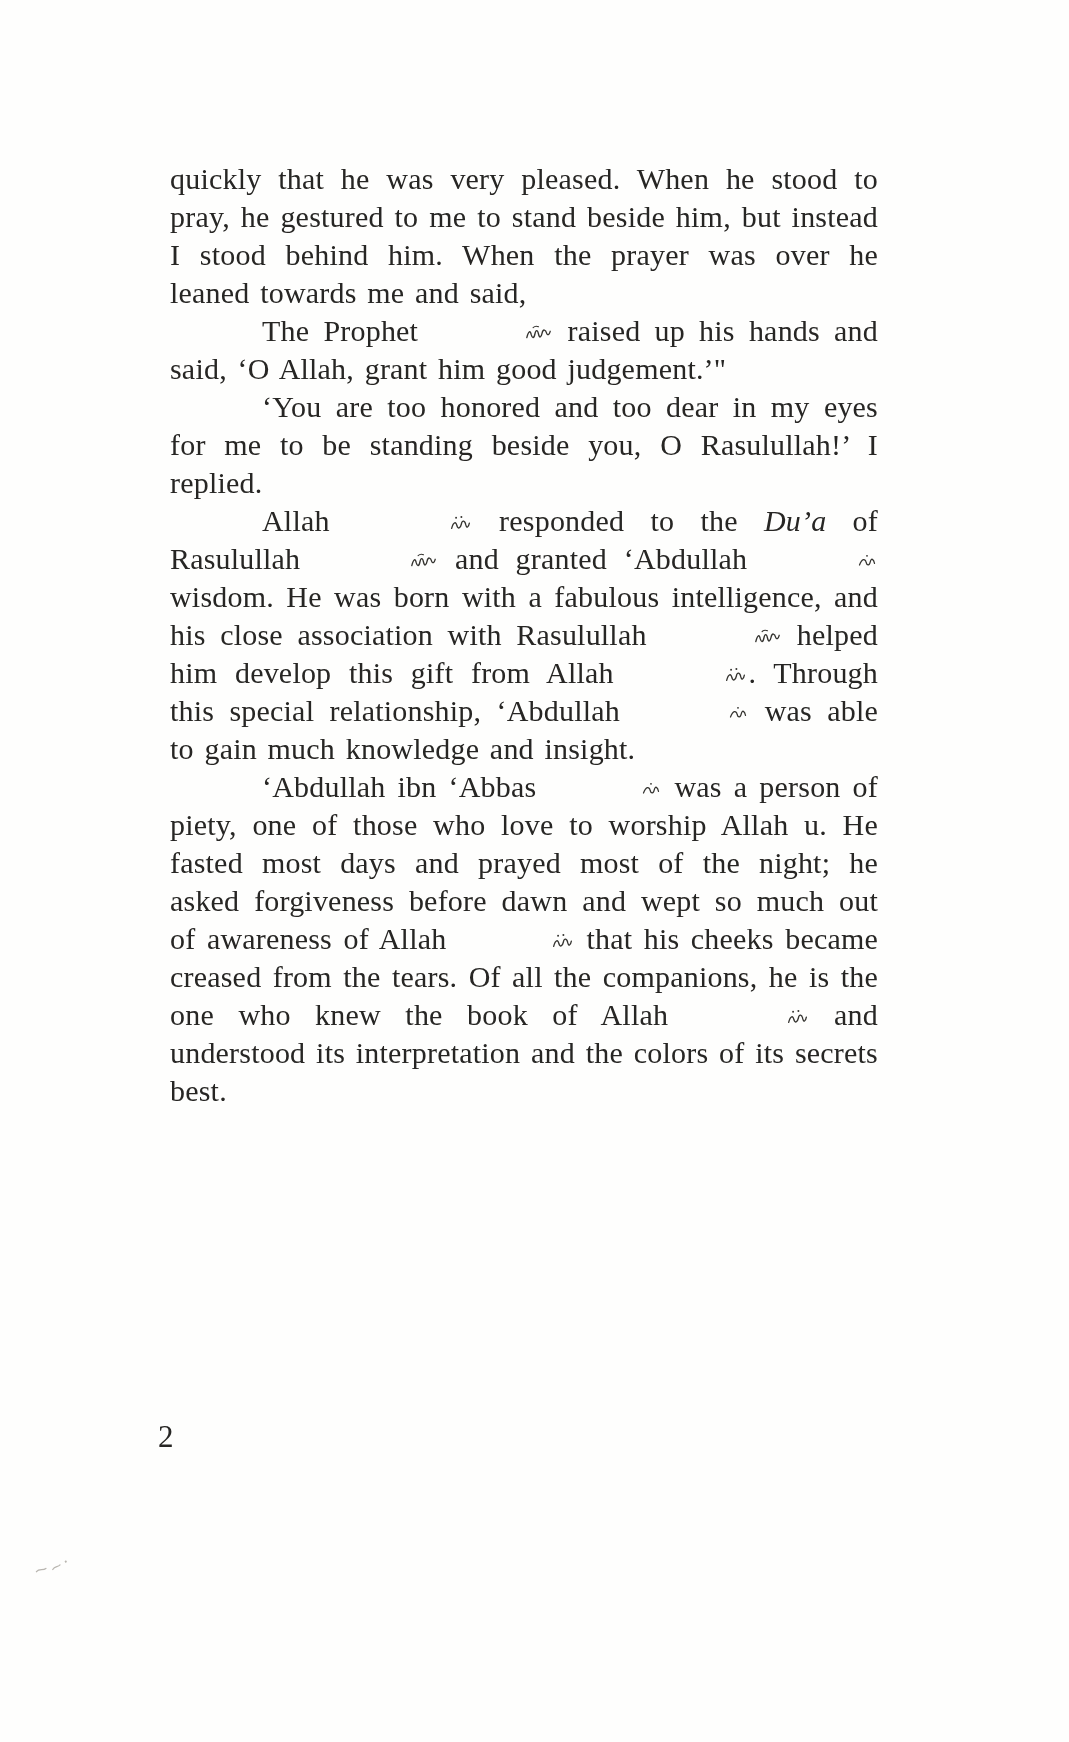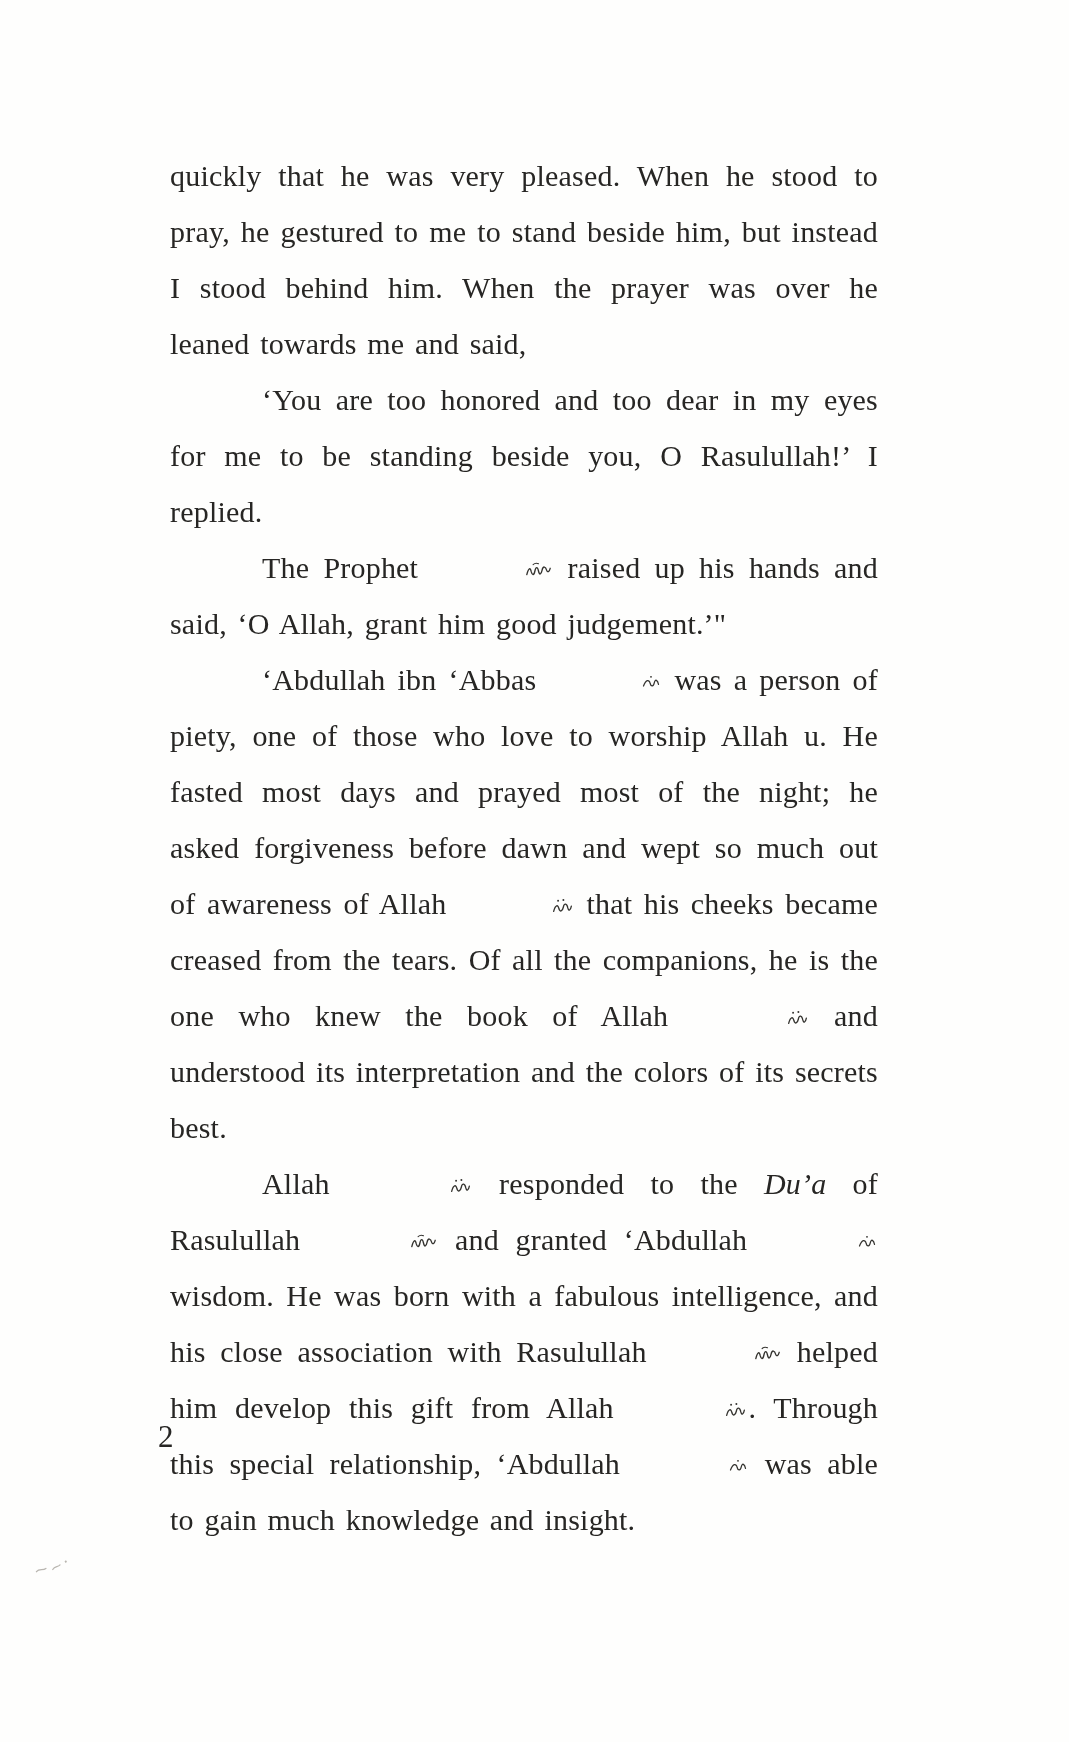--- a/index.html
+++ b/index.html
@@ -12,24 +12,24 @@
     width: 1069px;
     height: 1742px;
     background: #fefefd;
     overflow: hidden;
     font-family: "Liberation Serif", "DejaVu Serif", serif;
     color: #272624;
   }
   .text-block {
     position: absolute;
     left: 170px;
-    top: 148px;
+    top: 160px;
     width: 708px;
     font-size: 30px;
-    line-height: 56px;
+    line-height: 38px;
     text-align: justify;
     letter-spacing: 0.2px;
     word-spacing: 3px;
   }
   p.para {
     margin: 0;
     padding: 0;
   }
   p.para.indent {
     text-indent: 92px;
@@ -62,37 +62,25 @@
     opacity: 0.8;
     transform: rotate(-14deg);
   }
 </style>
 </head>
 <body>
 
 <div class="page">
   <div class="text-block">
       <p class="para"><span class="">quickly that he was very pleased. When he stood to pray, he gestured to me to stand beside him, but instead I stood behind him. When the prayer was over he leaned towards me and said,</span></p>
-      <p class="para indent"><span class="">‘You are too honored and too dear in my eyes for me to be standing beside you, O Rasulullah!’ I replied.</span></p>
       <p class="para indent"><span class="">The Prophet </span><span class="honorific"><svg viewBox="0 0 30 22" width="27" height="20">
             <path d="M2 15 C4 7 6 7 7 12 C8 16 10 16 11 11 C12 6 14 6 15 11 C16 16 18 15 19 10 C20 5 23 6 24 10 C25 13 27 12 28 8" fill="none" stroke="currentColor" stroke-width="1.5" stroke-linecap="round"></path>
             <path d="M9 4 C11 2 13 2 15 3" fill="none" stroke="currentColor" stroke-width="1.2" stroke-linecap="round"></path>
           </svg></span><span class=""> raised up his hands and said, ‘O Allah, grant him good judgement.’"</span></p>
-      <p class="para indent"><span class="">‘Abdullah ibn ‘Abbas </span><span class="honorific"><svg viewBox="0 0 24 22" width="20" height="19">
-            <path d="M3 14 C6 6 10 6 11 11 C12 15 15 15 16 10 C17 5 20 7 21 12" fill="none" stroke="currentColor" stroke-width="1.5" stroke-linecap="round"></path>
-            <circle cx="12" cy="3" r="1.1" fill="currentColor"></circle>
-          </svg></span><span class=""> was a person of piety, one of those who love to worship Allah u. He fasted most days and prayed most of the night; he asked forgiveness before dawn and wept so much out of awareness of Allah </span><span class="honorific"><svg viewBox="0 0 26 22" width="23" height="20">
-            <path d="M3 16 C5 8 8 8 9 13 C10 17 13 16 14 11 C15 6 18 7 19 12 C20 16 22 15 23 10" fill="none" stroke="currentColor" stroke-width="1.5" stroke-linecap="round"></path>
-            <circle cx="8" cy="4" r="1.1" fill="currentColor"></circle>
-            <circle cx="14" cy="3" r="1.1" fill="currentColor"></circle>
-          </svg></span><span class=""> that his cheeks became creased from the tears. Of all the companions, he is the one who knew the book of Allah </span><span class="honorific"><svg viewBox="0 0 26 22" width="23" height="20">
-            <path d="M3 16 C5 8 8 8 9 13 C10 17 13 16 14 11 C15 6 18 7 19 12 C20 16 22 15 23 10" fill="none" stroke="currentColor" stroke-width="1.5" stroke-linecap="round"></path>
-            <circle cx="8" cy="4" r="1.1" fill="currentColor"></circle>
-            <circle cx="14" cy="3" r="1.1" fill="currentColor"></circle>
-          </svg></span><span class=""> and understood its interpretation and the colors of its secrets best.</span></p>
+      <p class="para indent"><span class="">‘You are too honored and too dear in my eyes for me to be standing beside you, O Rasulullah!’ I replied.</span></p>
       <p class="para indent"><span class="">Allah </span><span class="honorific"><svg viewBox="0 0 26 22" width="23" height="20">
             <path d="M3 16 C5 8 8 8 9 13 C10 17 13 16 14 11 C15 6 18 7 19 12 C20 16 22 15 23 10" fill="none" stroke="currentColor" stroke-width="1.5" stroke-linecap="round"></path>
             <circle cx="8" cy="4" r="1.1" fill="currentColor"></circle>
             <circle cx="14" cy="3" r="1.1" fill="currentColor"></circle>
           </svg></span><span class=""> responded to the </span><span class="italic">Du’a</span><span class=""> of Rasulullah </span><span class="honorific"><svg viewBox="0 0 30 22" width="27" height="20">
             <path d="M2 15 C4 7 6 7 7 12 C8 16 10 16 11 11 C12 6 14 6 15 11 C16 16 18 15 19 10 C20 5 23 6 24 10 C25 13 27 12 28 8" fill="none" stroke="currentColor" stroke-width="1.5" stroke-linecap="round"></path>
             <path d="M9 4 C11 2 13 2 15 3" fill="none" stroke="currentColor" stroke-width="1.2" stroke-linecap="round"></path>
           </svg></span><span class=""> and granted ‘Abdullah </span><span class="honorific"><svg viewBox="0 0 24 22" width="20" height="19">
             <path d="M3 14 C6 6 10 6 11 11 C12 15 15 15 16 10 C17 5 20 7 21 12" fill="none" stroke="currentColor" stroke-width="1.5" stroke-linecap="round"></path>
             <circle cx="12" cy="3" r="1.1" fill="currentColor"></circle>
@@ -100,20 +88,32 @@
             <path d="M2 15 C4 7 6 7 7 12 C8 16 10 16 11 11 C12 6 14 6 15 11 C16 16 18 15 19 10 C20 5 23 6 24 10 C25 13 27 12 28 8" fill="none" stroke="currentColor" stroke-width="1.5" stroke-linecap="round"></path>
             <path d="M9 4 C11 2 13 2 15 3" fill="none" stroke="currentColor" stroke-width="1.2" stroke-linecap="round"></path>
           </svg></span><span class=""> helped him develop this gift from Allah </span><span class="honorific"><svg viewBox="0 0 26 22" width="23" height="20">
             <path d="M3 16 C5 8 8 8 9 13 C10 17 13 16 14 11 C15 6 18 7 19 12 C20 16 22 15 23 10" fill="none" stroke="currentColor" stroke-width="1.5" stroke-linecap="round"></path>
             <circle cx="8" cy="4" r="1.1" fill="currentColor"></circle>
             <circle cx="14" cy="3" r="1.1" fill="currentColor"></circle>
           </svg></span><span class="">. Through this special relationship, ‘Abdullah </span><span class="honorific"><svg viewBox="0 0 24 22" width="20" height="19">
             <path d="M3 14 C6 6 10 6 11 11 C12 15 15 15 16 10 C17 5 20 7 21 12" fill="none" stroke="currentColor" stroke-width="1.5" stroke-linecap="round"></path>
             <circle cx="12" cy="3" r="1.1" fill="currentColor"></circle>
           </svg></span><span class=""> was able to gain much knowledge and insight.</span></p>
+      <p class="para indent"><span class="">‘Abdullah ibn ‘Abbas </span><span class="honorific"><svg viewBox="0 0 24 22" width="20" height="19">
+            <path d="M3 14 C6 6 10 6 11 11 C12 15 15 15 16 10 C17 5 20 7 21 12" fill="none" stroke="currentColor" stroke-width="1.5" stroke-linecap="round"></path>
+            <circle cx="12" cy="3" r="1.1" fill="currentColor"></circle>
+          </svg></span><span class=""> was a person of piety, one of those who love to worship Allah u. He fasted most days and prayed most of the night; he asked forgiveness before dawn and wept so much out of awareness of Allah </span><span class="honorific"><svg viewBox="0 0 26 22" width="23" height="20">
+            <path d="M3 16 C5 8 8 8 9 13 C10 17 13 16 14 11 C15 6 18 7 19 12 C20 16 22 15 23 10" fill="none" stroke="currentColor" stroke-width="1.5" stroke-linecap="round"></path>
+            <circle cx="8" cy="4" r="1.1" fill="currentColor"></circle>
+            <circle cx="14" cy="3" r="1.1" fill="currentColor"></circle>
+          </svg></span><span class=""> that his cheeks became creased from the tears. Of all the companions, he is the one who knew the book of Allah </span><span class="honorific"><svg viewBox="0 0 26 22" width="23" height="20">
+            <path d="M3 16 C5 8 8 8 9 13 C10 17 13 16 14 11 C15 6 18 7 19 12 C20 16 22 15 23 10" fill="none" stroke="currentColor" stroke-width="1.5" stroke-linecap="round"></path>
+            <circle cx="8" cy="4" r="1.1" fill="currentColor"></circle>
+            <circle cx="14" cy="3" r="1.1" fill="currentColor"></circle>
+          </svg></span><span class=""> and understood its interpretation and the colors of its secrets best.</span></p>
     </div>
   <div class="page-number">2</div>
   <div class="scan-artifact">
     <svg viewBox="0 0 44 14" width="40" height="13">
       <path d="M2 9 C6 6 9 10 13 8 M20 11 C23 8 26 10 29 8" fill="none" stroke="currentColor" stroke-width="1.4" stroke-linecap="round"></path>
       <circle cx="36" cy="6" r="1.2" fill="currentColor"></circle>
     </svg>
   </div>
 </div>
 

